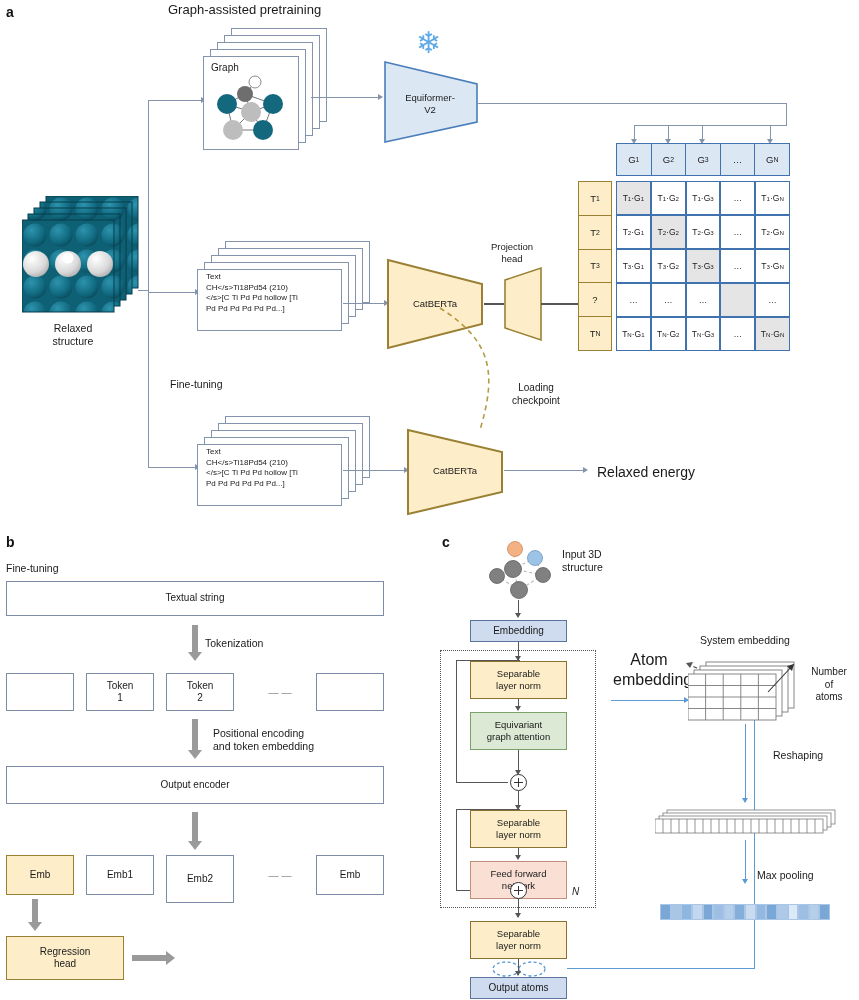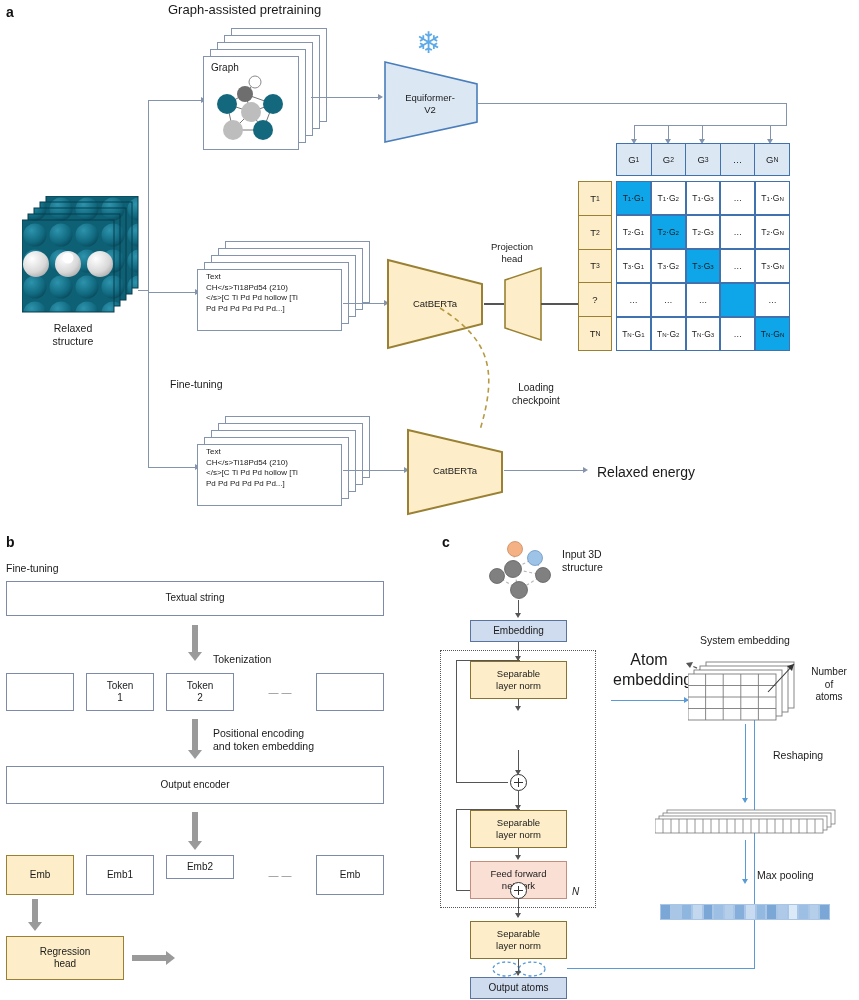--- a/index.html
+++ b/index.html
@@ -63,21 +63,21 @@
     position:absolute; border:1px solid #8494ad; background:#fff;
   }
 
   
   .mx { position:absolute; display:grid; }
   .mx .cell {
     border:1px solid #3f72ae; background:#ffffff;
     display:flex; align-items:center; justify-content:center;
     font-size:8.5px; color:#1a1a1a; white-space:nowrap;
   }
-  .mx .cell.hit { background:#0ea5e9; }
+  .mx .cell.hit { background:#e5e5e5; }
   .gcell {
     border:1px solid #3f72ae; background:#dce7f4;
     display:flex; align-items:center; justify-content:center;
     font-size:9.5px; color:#1a1a1a;
   }
   .tcell {
     border:1px solid #9a8033; background:#fdeec9;
     display:flex; align-items:center; justify-content:center;
     font-size:9.5px; color:#1a1a1a;
   }
@@ -329,21 +329,21 @@
   <div class="abs cap" style="left:6px; top:562px;">Fine-tuning</div>
 
   <div class="abs box" style="left:6px; top:581px; width:378px; height:35px;">
     <span>Textual string</span>
   </div>
 
   <div class="fatarrow" style="left:188px; top:625px; height:36px;">
     <div class="stem" style="height:27px;"></div>
     <div class="tip" style="top:27px;"></div>
   </div>
-  <div class="abs cap" style="left:213px; top:637px;margin-top:16px;">Tokenization</div>
+  <div class="abs cap" style="left:205px; top:637px;">Tokenization</div>
 
   <div class="abs" id="token-row" style="left:6px; top:673px; width:378px; height:38px;">
       <div class="box" style="position: absolute; left: 0px; top: 0px; width: 68px; height: 38px;">
         <span><s></s></span>
       </div>
       <div class="box" style="position: absolute; left: 80px; top: 0px; width: 68px; height: 38px;">
         <span>Token<br>1</span>
       </div>
       <div class="box" style="position: absolute; left: 160px; top: 0px; width: 68px; height: 38px;">
         <span>Token<br>2</span>
@@ -369,21 +369,21 @@
     <div class="tip" style="top:29px;"></div>
   </div>
 
   <div class="abs" id="emb-row" style="left:6px; top:855px; width:378px; height:40px;">
       <div class="box yellow" style="position: absolute; left: 0px; top: 0px; width: 68px; height: 40px;">
         <span>Emb<br><s></s></span>
       </div>
       <div class="box" style="position: absolute; left: 80px; top: 0px; width: 68px; height: 40px;">
         <span>Emb1</span>
       </div>
-      <div class="box" style="position: absolute; left: 160px; top: 0px; width: 68px; height: 24px;">
+      <div class="box" style="position: absolute; left: 160px; top: 0px; width: 68px; height: 48px;">
         <span>Emb2</span>
       </div>
       <div style="position: absolute; left: 240px; top: 0px; width: 68px; height: 40px; display: flex; align-items: center; justify-content: center; font-size: 10px; color: rgb(141, 141, 141);">— —</div>
       <div class="box" style="position: absolute; left: 310px; top: 0px; width: 68px; height: 40px;">
         <span>Emb<br></span>
       </div>
     </div>
 
   <div class="fatarrow" style="left:28px; top:899px; height:32px;">
     <div class="stem" style="height:23px;"></div>
@@ -437,20 +437,23 @@
 
   <div class="ln dark" style="left:456px; top:660px; width:64px; height:1px;"></div>
   <div class="ln dark" style="left:456px; top:660px; width:1px; height:122px;"></div>
   <div class="ln dark" style="left:456px; top:782px; width:52px; height:1px;"></div>
 
   <div class="abs box yellow-soft" style="left:470px; top:661px; width:97px; height:38px; font-size:9.5px;">
     <span><span>Separable</span><br><span>layer norm</span></span>
   </div>
   <div class="ln v dark" style="left:518px; top:699px; height:10px;"></div>
   <div class="ahead d dark" style="left:515px; top:706px;"></div>
+  <div class="abs box green" style="left:470px; top:712px; width:97px; height:38px; font-size:9.5px;">
+    <span><span>Equivariant</span><br><span>graph attention</span></span>
+  </div>
   <div class="ln v dark" style="left:518px; top:750px; height:24px;"></div>
   <div class="ahead d dark" style="left:515px; top:770px;"></div>
   <div class="plus" style="left:510px; top:774px;"></div>
 
   <div class="ln v dark" style="left:518px; top:791px; height:18px;"></div>
   <div class="ahead d dark" style="left:515px; top:805px;"></div>
 
   <div class="ln dark" style="left:456px; top:809px; width:64px; height:1px;"></div>
   <div class="ln dark" style="left:456px; top:809px; width:1px; height:81px;"></div>
   <div class="ln dark" style="left:456px; top:890px; width:52px; height:1px;"></div>

